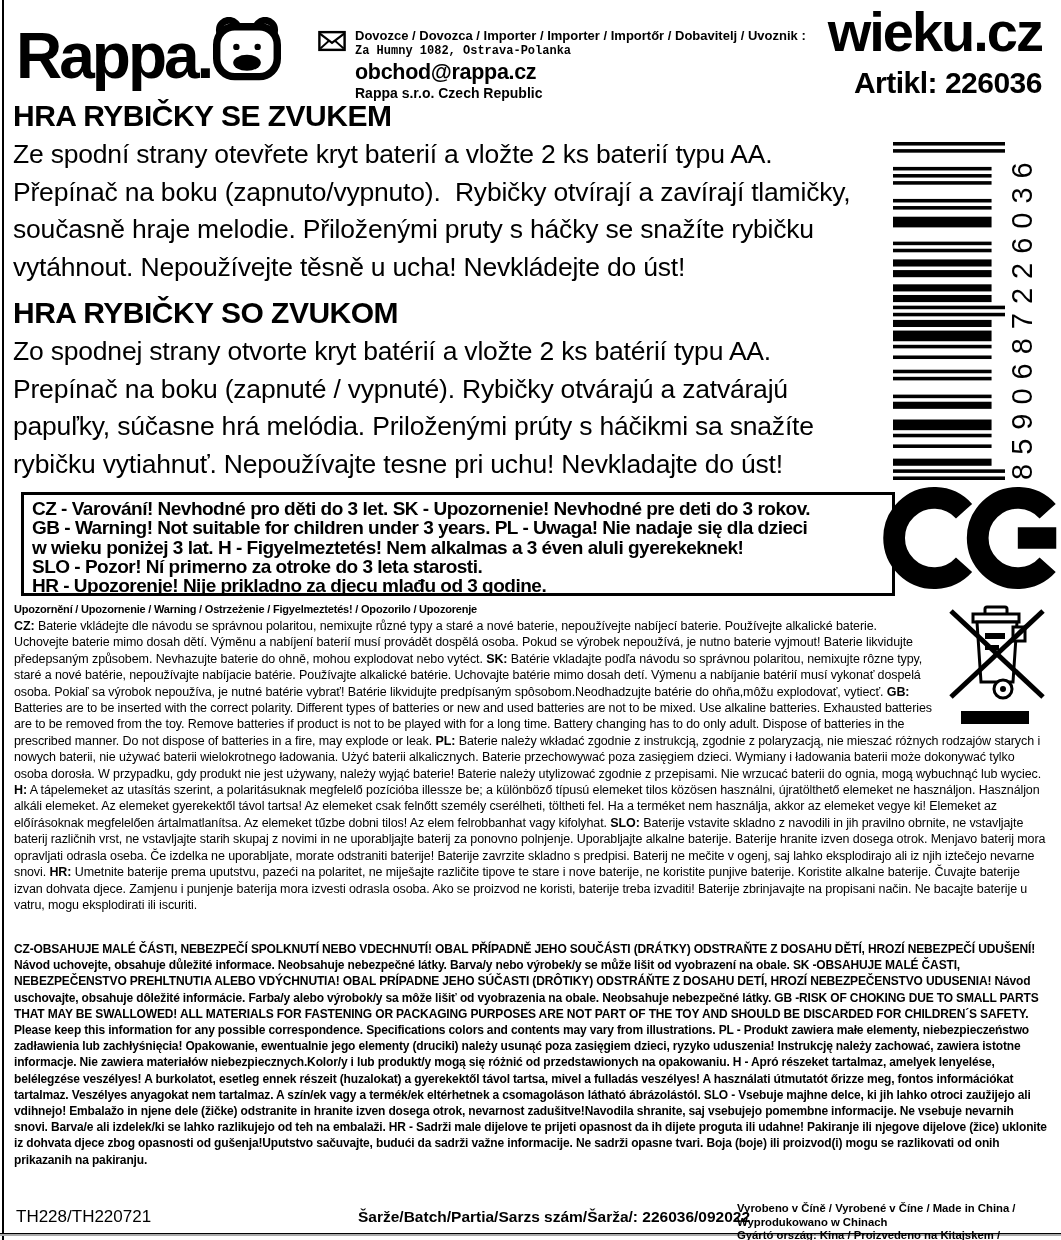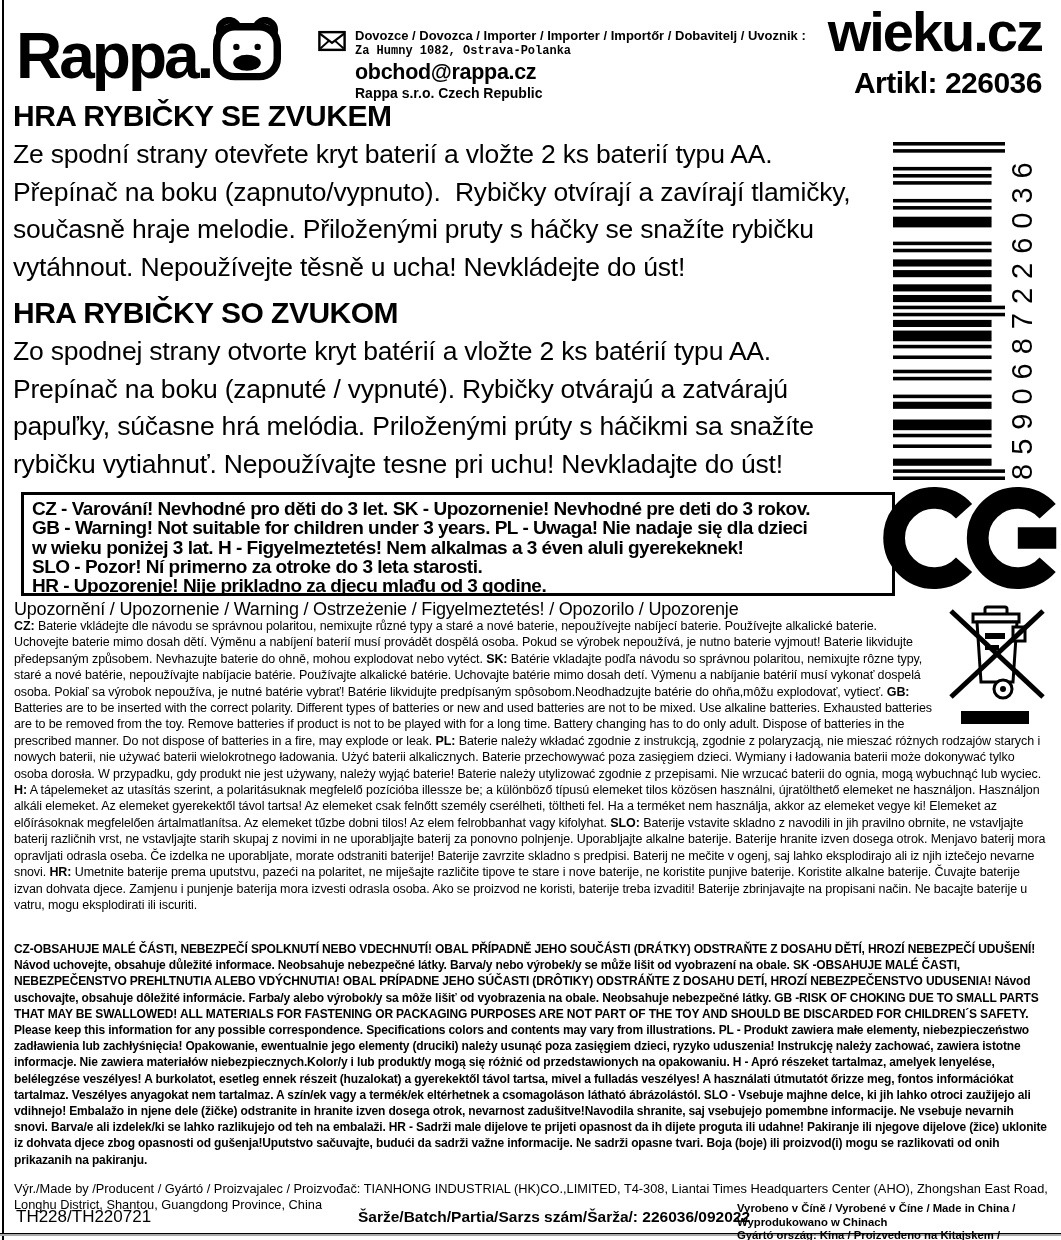--- a/index.html
+++ b/index.html
@@ -38,21 +38,21 @@
   
   .warnbox{left:14px;top:492px;width:874px;height:104px;border:3.5px solid #000;box-sizing:border-box;
       padding:4px 8px;font-weight:bold;font-size:19px;line-height:19.3px;letter-spacing:-0.5px;
       white-space:nowrap;overflow:hidden;margin-left:7px;}
 
   .ce{left:882px;top:482px;}
 
   
   .fineprint{left:14px;top:601px;width:1036px;height:338px;overflow:hidden;
       font-size:12.5px;line-height:16.4px;letter-spacing:-0.1px;text-align:left;}
-  .fp-heading{font-size:18px;font-weight:normal;letter-spacing:-0.2px;line-height:17px;}
+  .fp-heading{font-size:11px;font-weight:bold;letter-spacing:-0.2px;line-height:17px;}
   .weee{float:right;width:106px;height:128px;margin:0 0 2px 10px;}
   .boldwarn{left:14px;top:941px;width:1036px;height:244px;overflow:hidden;
       font-size:12px;font-weight:bold;line-height:16.2px;letter-spacing:-0.15px;}
   .maker{left:14px;top:1181px;width:1034px;font-size:12.8px;line-height:16px;}
 
   
   .footer-code{left:16px;top:1207px;font-size:17px;}
   .footer-batch{left:358px;top:1208px;font-size:15.5px;font-weight:bold;}
   .footer-made{left:737px;top:1202px;width:315px;font-size:11.3px;font-weight:bold;line-height:13.5px;}
 </style>
@@ -167,21 +167,20 @@
       <line x1="6" y1="10" x2="98" y2="96" stroke="#000" stroke-width="5"></line>
       <line x1="98" y1="10" x2="6" y2="96" stroke="#000" stroke-width="5"></line>
       <rect x="16" y="110" width="68" height="13" fill="#000"></rect>
     </svg>
     <div class="fp-heading">Upozornění / Upozornenie / Warning / Ostrzeżenie / Figyelmeztetés! / Opozorilo / Upozorenje</div>
     <div><b>CZ:</b> Baterie vkládejte dle návodu se správnou polaritou, nemixujte různé typy a staré a nové baterie, nepoužívejte nabíjecí baterie. Používejte alkalické baterie. Uchovejte baterie mimo dosah dětí. Výměnu a nabíjení baterií musí provádět dospělá osoba. Pokud se výrobek nepoužívá, je nutno baterie vyjmout! Baterie likvidujte předepsaným způsobem. Nevhazujte baterie do ohně, mohou explodovat nebo vytéct. <b>SK:</b> Batérie vkladajte podľa návodu so správnou polaritou, nemixujte rôzne typy, staré a nové batérie, nepoužívajte nabíjacie batérie. Používajte alkalické batérie. Uchovajte batérie mimo dosah detí. Výmenu a nabíjanie batérií musí vykonať dospelá osoba. Pokiaľ sa výrobok nepoužíva, je nutné batérie vybrať! Batérie likvidujte predpísaným spôsobom.Neodhadzujte batérie do ohňa,môžu explodovať, vytiecť. <b>GB:</b> Batteries are to be inserted with the correct polarity. Different types of batteries or new and used batteries are not to be mixed. Use alkaline batteries.  Exhausted batteries are to be removed from the toy. Remove batteries if product is not to be played with for a long time. Battery changing has to do only adult. Dispose of batteries in the prescribed manner. Do not dispose of batteries in a fire, may explode or leak. <b>PL:</b> Baterie należy wkładać zgodnie z instrukcją, zgodnie z polaryzacją, nie mieszać różnych rodzajów starych i nowych baterii, nie używać baterii wielokrotnego ładowania. Użyć baterii alkalicznych. Baterie przechowywać poza zasięgiem dzieci. Wymiany i ładowania baterii może dokonywać tylko osoba dorosła. W przypadku, gdy produkt nie jest używany, należy wyjąć baterie! Baterie należy utylizować zgodnie z przepisami. Nie wrzucać baterii do ognia, mogą wybuchnąć lub wyciec. <b>H:</b> A tápelemeket az utasítás szerint, a polaritásuknak megfelelő pozícióba illessze be; a különböző típusú elemeket tilos közösen használni, újratölthető elemeket ne használjon. Használjon alkáli elemeket. Az elemeket gyerekektől távol tartsa!  Az elemeket csak felnőtt személy cserélheti, töltheti fel. Ha a terméket nem használja, akkor az elemeket vegye ki! Elemeket az előírásoknak megfelelően ártalmatlanítsa. Az elemeket tűzbe dobni tilos! Az elem felrobbanhat vagy kifolyhat. <b>SLO:</b> Baterije vstavite skladno z navodili in jih pravilno obrnite, ne vstavljajte baterij različnih vrst, ne vstavljajte starih skupaj z novimi in ne uporabljajte baterij za ponovno polnjenje. Uporabljajte alkalne baterije. Baterije hranite izven dosega otrok. Menjavo baterij mora opravljati odrasla oseba. Če izdelka ne uporabljate, morate odstraniti baterije! Baterije zavrzite skladno s predpisi. Baterij ne mečite v ogenj, saj lahko eksplodirajo ali iz njih iztečejo nevarne snovi. <b>HR:</b> Umetnite baterije prema uputstvu, pazeći na polaritet, ne miješajte različite tipove te stare i nove baterije, ne koristite punjive baterije. Koristite alkalne baterije. Čuvajte baterije izvan dohvata djece. Zamjenu i punjenje baterija mora izvesti odrasla osoba. Ako se proizvod ne koristi, baterije treba izvaditi! Baterije zbrinjavajte na propisani način. Ne bacajte baterije u vatru, mogu eksplodirati ili iscuriti. </div>
   </div>
 
   <div class="abs boldwarn">CZ-OBSAHUJE MALÉ ČÁSTI, NEBEZPEČÍ SPOLKNUTÍ NEBO VDECHNUTÍ! OBAL PŘÍPADNĚ JEHO SOUČÁSTI (DRÁTKY) ODSTRAŇTE Z DOSAHU DĚTÍ, HROZÍ NEBEZPEČÍ UDUŠENÍ! Návod uchovejte, obsahuje důležité informace. Neobsahuje nebezpečné látky. Barva/y nebo výrobek/y se může lišit od vyobrazení na obale. SK -OBSAHUJE MALÉ ČASTI, NEBEZPEČENSTVO PREHLTNUTIA ALEBO VDÝCHNUTIA! OBAL PRÍPADNE JEHO SÚČASTI (DRÔTIKY) ODSTRÁŇTE Z DOSAHU DETÍ, HROZÍ NEBEZPEČENSTVO UDUSENIA! Návod uschovajte, obsahuje dôležité informácie. Farba/y alebo výrobok/y sa môže lišiť od vyobrazenia na obale. Neobsahuje nebezpečné látky.  GB -RISK OF CHOKING DUE TO SMALL PARTS THAT MAY BE SWALLOWED! ALL MATERIALS FOR FASTENING OR PACKAGING PURPOSES ARE NOT PART OF THE TOY AND SHOULD BE DISCARDED FOR CHILDREN´S SAFETY. Please keep this information for any possible correspondence. Specifications colors and contents may vary from illustrations. PL - Produkt zawiera małe elementy, niebezpieczeństwo zadławienia lub zachłyśnięcia! Opakowanie, ewentualnie jego elementy (druciki) należy usunąć poza zasięgiem dzieci, ryzyko uduszenia! Instrukcję należy zachować, zawiera istotne informacje. Nie zawiera materiałów niebezpiecznych.Kolor/y i lub produkt/y mogą się różnić od przedstawionych na opakowaniu. H - Apró részeket tartalmaz, amelyek lenyelése, belélegzése veszélyes! A burkolatot, esetleg ennek részeit (huzalokat) a gyerekektől távol tartsa, mivel a fulladás veszélyes! A használati útmutatót őrizze meg, fontos információkat tartalmaz. Veszélyes anyagokat nem tartalmaz. A szín/ek vagy a termék/ek eltérhetnek a csomagoláson látható ábrázolástól. SLO - Vsebuje majhne delce, ki jih lahko otroci zaužijejo ali vdihnejo! Embalažo in njene dele (žičke) odstranite in hranite izven dosega otrok, nevarnost zadušitve!Navodila shranite, saj vsebujejo pomembne informacije. Ne vsebuje nevarnih snovi. Barva/e ali izdelek/ki se lahko razlikujejo od teh na embalaži. HR - Sadrži male dijelove te prijeti opasnost da ih dijete proguta ili udahne! Pakiranje ili njegove dijelove (žice) uklonite iz dohvata djece zbog opasnosti od gušenja!Uputstvo sačuvajte, budući da sadrži važne informacije. Ne sadrži opasne tvari. Boja (boje) ili proizvod(i) mogu se razlikovati od onih prikazanih na pakiranju.</div>
 
-  <div class="abs maker">Výr./Made by /Producent / Gyártó / Proizvajalec / Proizvođač: TIANHONG INDUSTRIAL (HK)CO.,LIMITED, T4-308, Liantai Times Headquarters Center (AHO), Zhongshan East Road, Longhu District, Shantou, Guangdong Province, China</div>
 
   <div class="abs footer-code">TH228/TH220721</div>
   <div class="abs footer-batch">Šarže/Batch/Partia/Sarzs szám/Šarža/: 226036/092022</div>
   <div class="abs footer-made">
     <div>Vyrobeno v Číně / Vyrobené v Číne / Made in China / Wyprodukowano w Chinach</div>
     <div>Gyártó ország: Kina / Proizvedeno na Kitajskem / Proizvedeno u Kini</div>
   </div>
 </div>
 
 </body></html>

